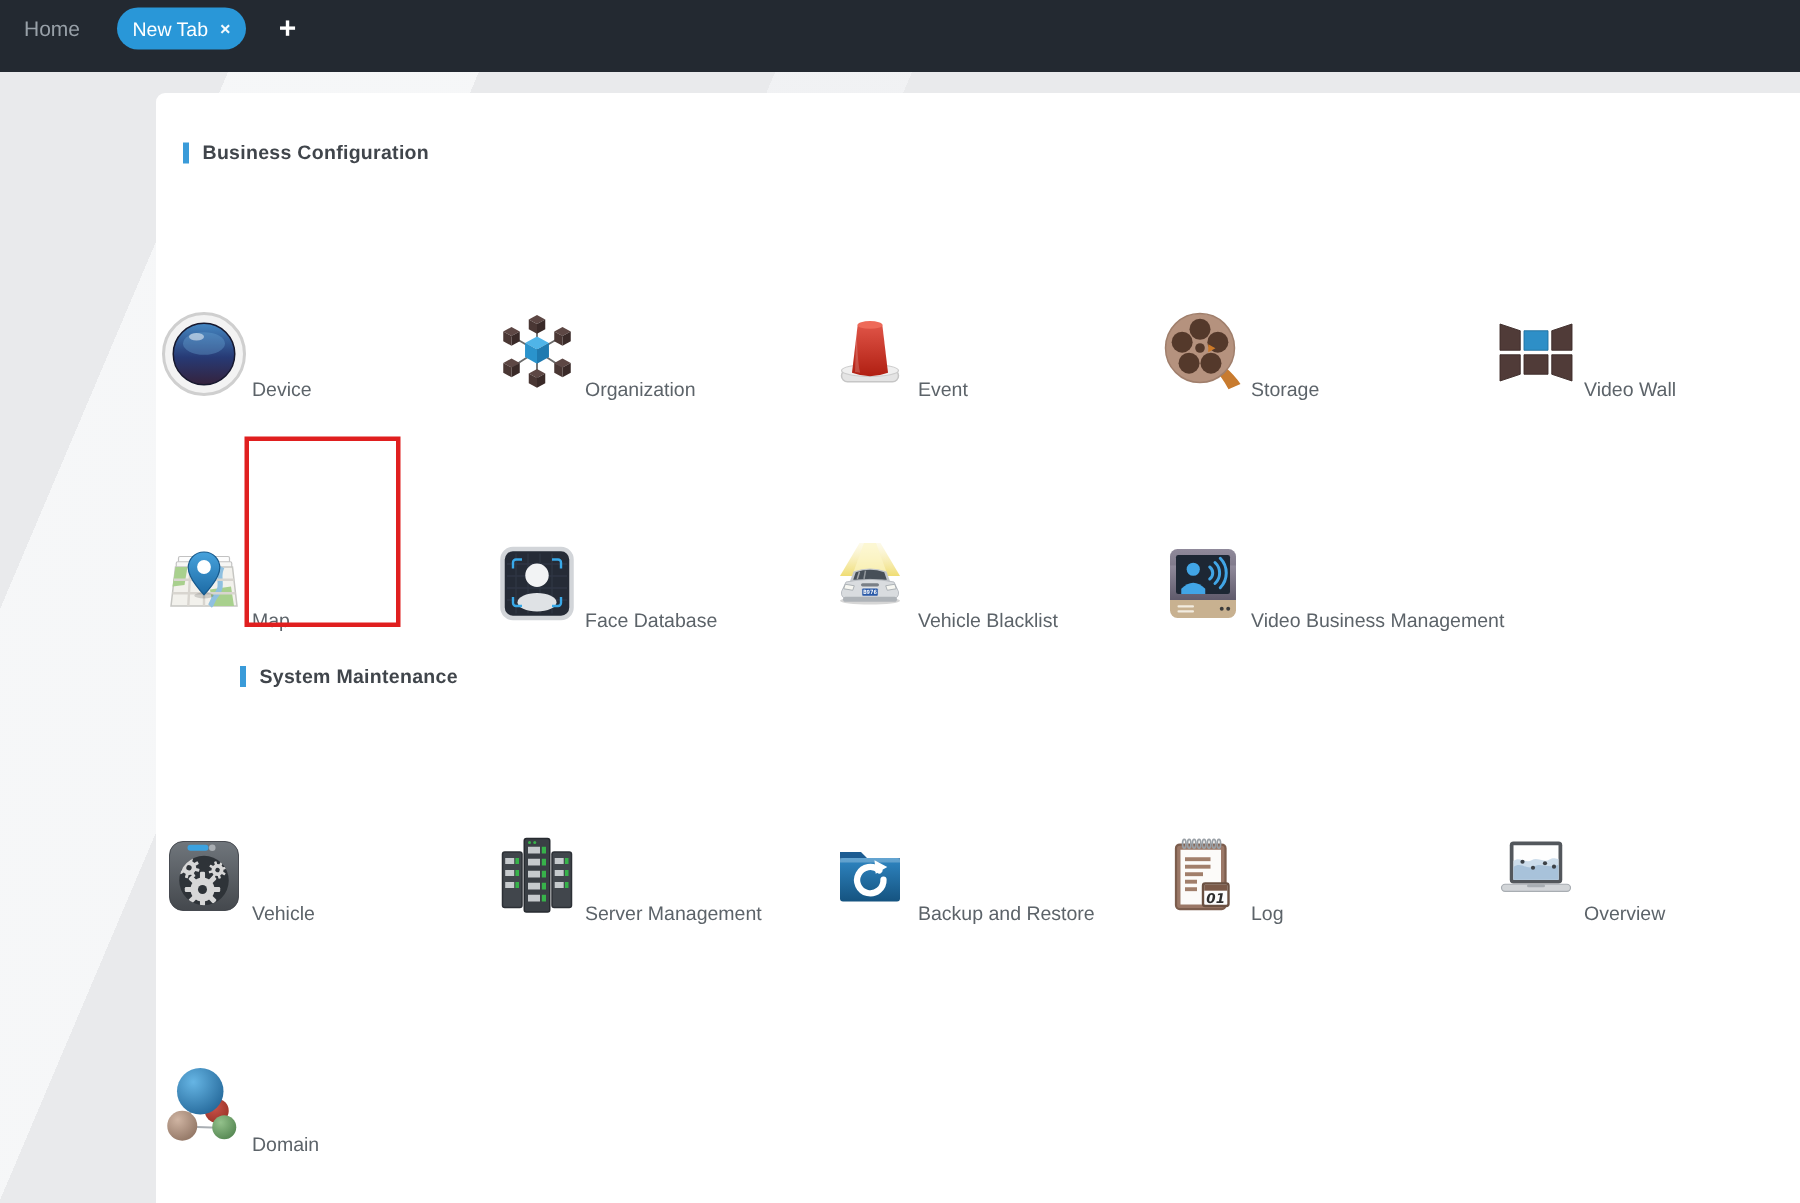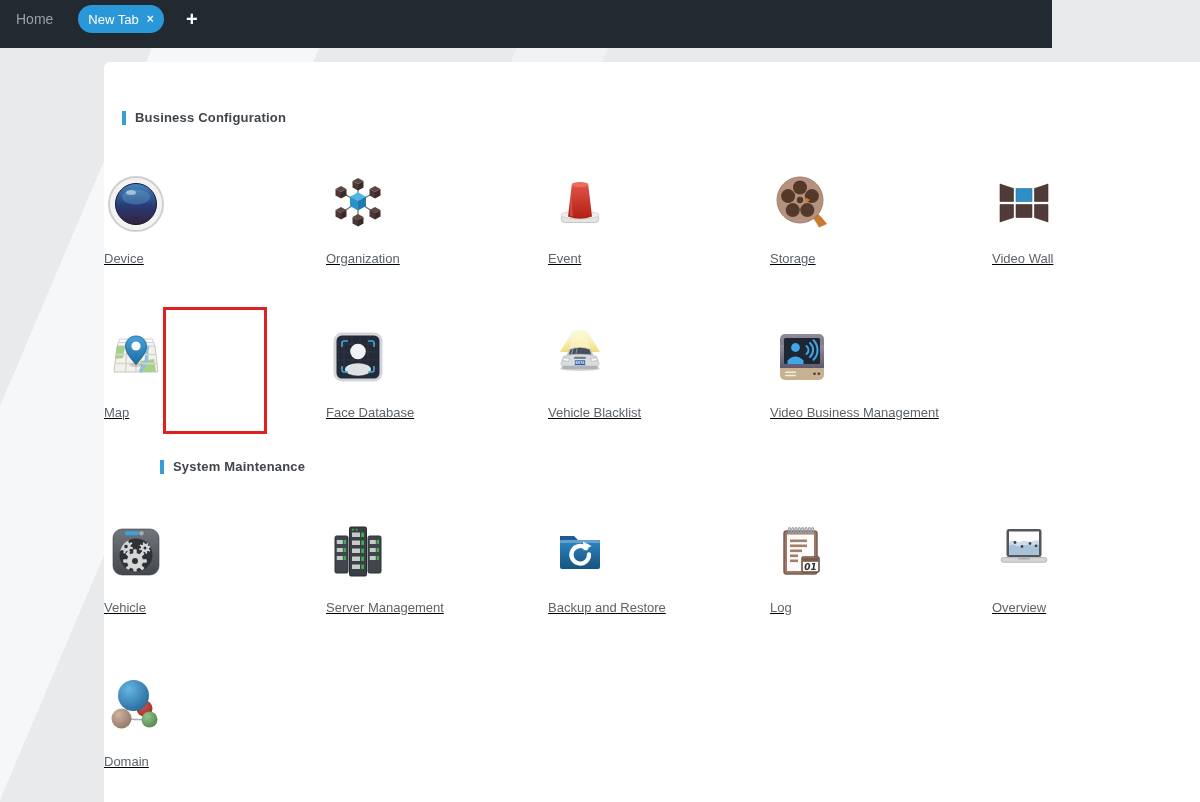--- a/index.html
+++ b/index.html
@@ -4,21 +4,21 @@
 <style>
   * { margin:0; padding:0; box-sizing:border-box; }
   html,body { width:1200px; height:802px; overflow:hidden; }
   body {
     font-family:"Liberation Sans", sans-serif;
     background:var(--page-bg,#e9eaec);
     position:relative;
   }
   
   .topbar {
-    position:absolute; left:0; top:0; width:1052px; height:48px;
+    position:absolute; left:0; top:0; width:1200px; height:48px;
     background:var(--topbar-bg,#232931);
     z-index:5;
   }
   .tabs { height:38px; display:flex; align-items:center; }
   .home-tab {
     padding:0 16px; color:#98a0a8; font-size:14px; cursor:pointer;
   }
   .active-tab {
     margin-left:9px; height:28px; padding:0 10px;
     background:var(--tab-blue,#2997d8); border-radius:14px;
@@ -38,33 +38,32 @@
       linear-gradient(113deg, rgba(255,255,255,0) 10%, rgba(248,249,250,.85) 10%, rgba(248,249,250,.85) 21%, rgba(255,255,255,0) 21%),
       linear-gradient(113deg, rgba(255,255,255,0) 34%, rgba(244,245,247,.7) 34%, rgba(244,245,247,.7) 40%, rgba(255,255,255,0) 40%);
   }
   
   .panel {
     position:absolute; left:104px; top:62px; right:0; bottom:0;
     background:var(--panel-bg,#ffffff); border-radius:6px 0 0 0;
     padding:0 0 0 18px;
   }
   .section-header { display:flex; align-items:center; }
-  .section-header.first { margin-top:48px; }
+  .section-header.first { margin-top:32px; }
   .section-header.second { margin-top:22px;padding-left:38px; }
   .section-header .bar { width:4px; height:14px; background:var(--section-accent,#3a9bd9); margin-right:9px; }
   .section-header .title { font-size:13px; font-weight:bold; color:#40454b; letter-spacing:.2px; }
   .grid {
     display:grid; grid-template-columns:repeat(5,222px);
     row-gap:42px; margin-top:46px; margin-left:-18px;
   }
   .tile {
     position:relative; height:112px;
-    display:flex; flex-direction:column; align-items:flex-start;
+    display:flex; align-items:flex-end;
     cursor:pointer;
-    text-decoration:underline;
   }
   .tile .icon { width:64px; height:64px; }
   .tile .icon svg { width:64px; height:64px; display:block; }
   .tile .label { margin-top:16px; font-size:13px; color:var(--label-color,#5c6369); white-space:nowrap; }
   .hl {
     position:absolute; left:50%; top:-18px; transform:translateX(-50%);
     width:104px; height:127px;
     border:3px solid var(--highlight-red,#e01f1f);
     pointer-events:none;
   }

